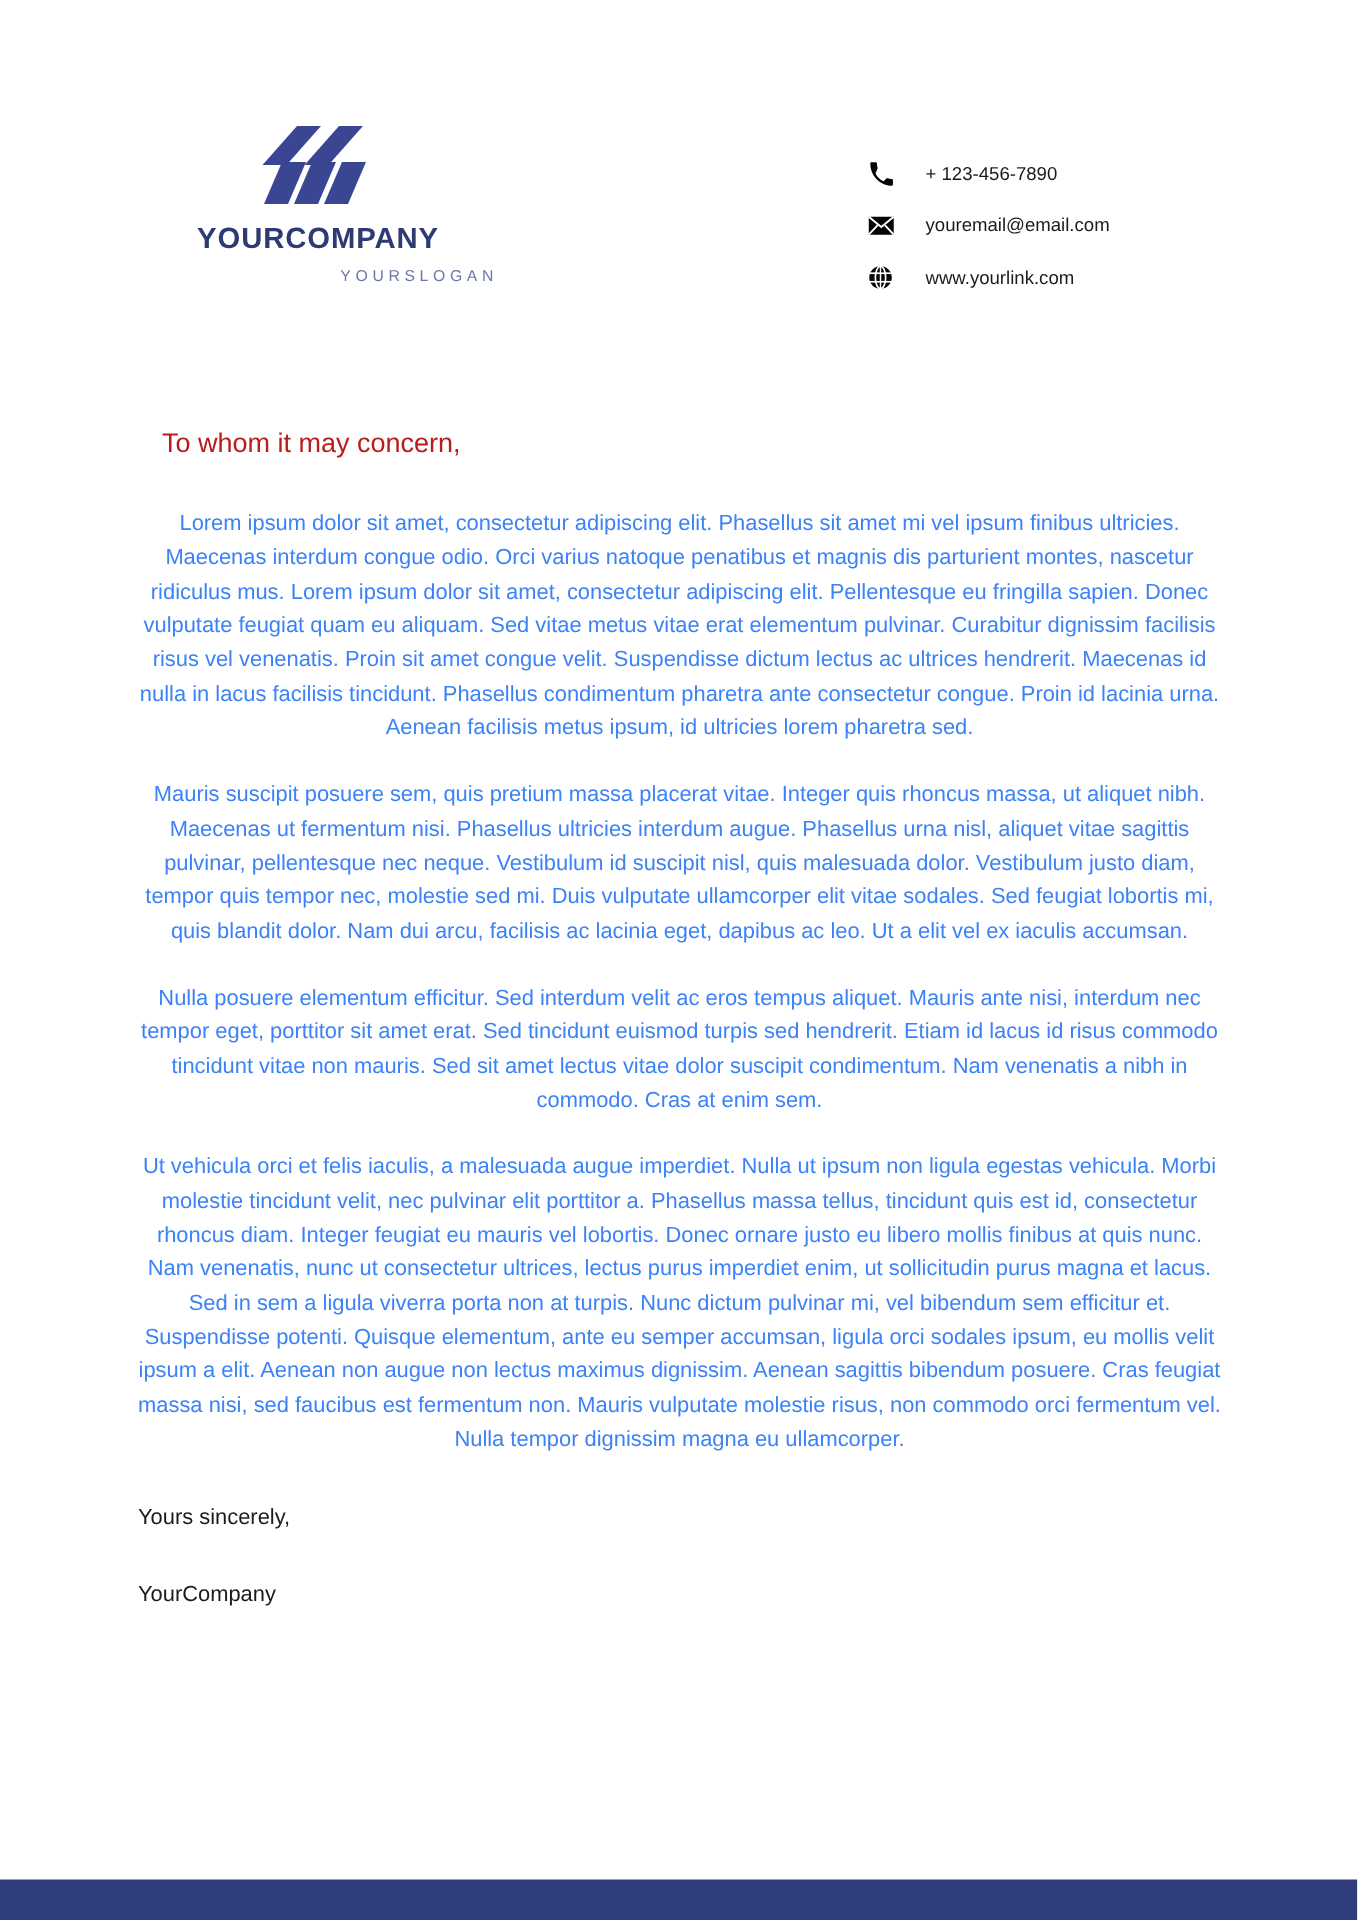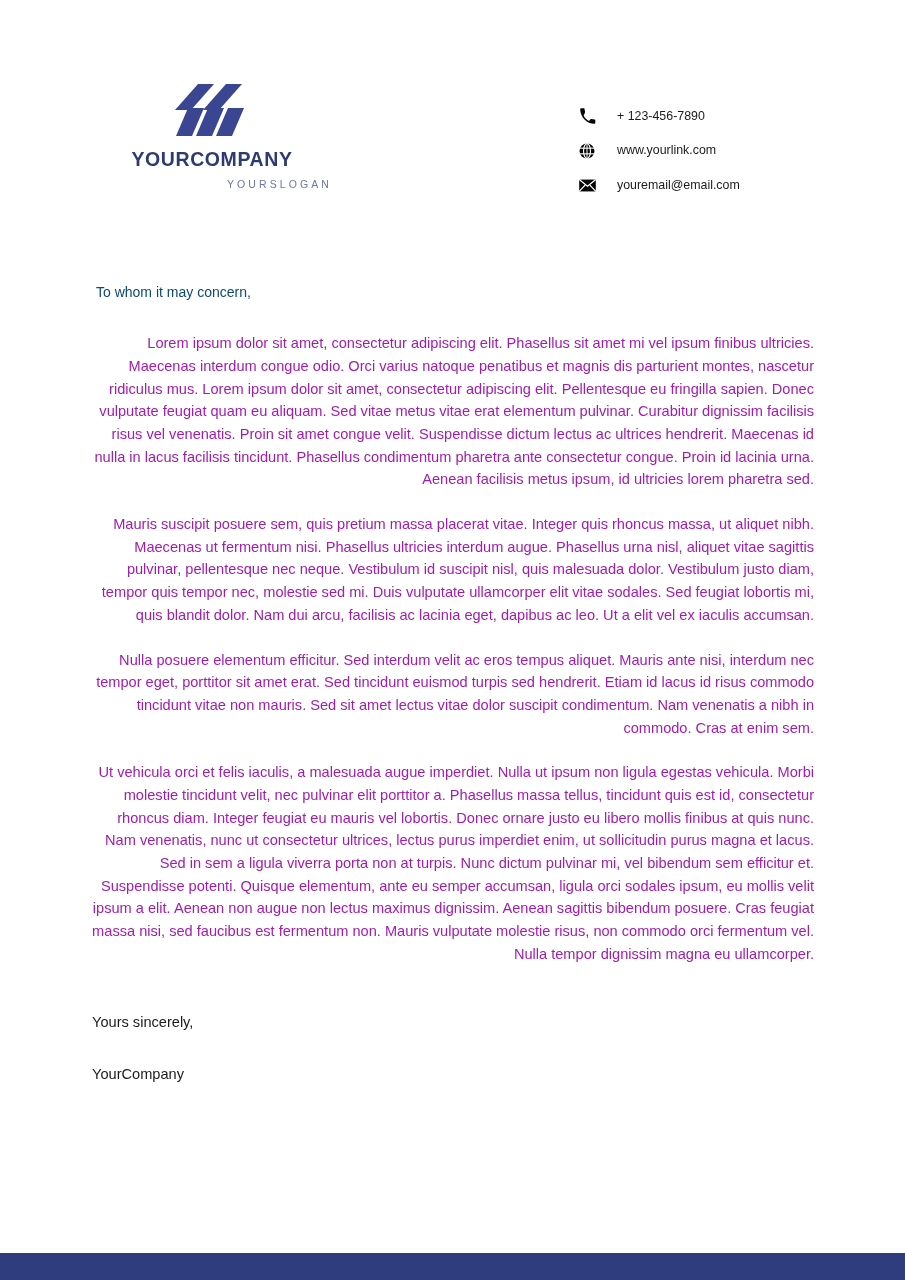--- a/index.html
+++ b/index.html
@@ -94,37 +94,37 @@
   }
 
   
   .letter {
     position: absolute;
     left: 92px;
     top: 282px;
     width: 722px;
   }
   .salutation {
-    font-size: 14px;
-    color: #0c4a6e;
+    font-size: 18px;
+    color: #b91c1c;
     line-height: 1.52;
-    margin: 0 0 29px 4px;
+    margin: 0 0 29px 16px;
   }
   .para {
     font-size: 14.6px;
-    color: #a21caf;
+    color: #3b82f6;
     line-height: 1.555;
     margin: 0 0 22px 0;
-    text-align: right;
+    text-align: center;
   }
   .closing {
     font-size: 14.6px;
     color: #1b1b1b;
     line-height: 1.52;
-    margin: 46px 0 0 0;
+    margin: 29px 0 0 0;
   }
   .signature {
     font-size: 14.6px;
     color: #1b1b1b;
     line-height: 1.52;
     margin: 29px 0 0 0;
   }
 
   
   .footer-bar {
@@ -162,46 +162,46 @@
 
     <div class="contact-list">
 
       <div class="contact-row">
         <span class="contact-icon">
           <svg width="17" height="17" viewBox="0 0 24 24" fill="currentColor">
             <path d="M6.6 10.8c1.6 3.2 4.3 5.8 7.5 7.4l2.5-2.5c.3-.3.8-.4 1.2-.3 1.3.4 2.7.7 4.1.7.6 0 1.1.5 1.1 1.1v4c0 .6-.5 1.1-1.1 1.1C11.1 22.3 1.7 12.9 1.7 1.3 1.7.7 2.2.2 2.8.2h4c.6 0 1.1.5 1.1 1.1 0 1.4.2 2.8.7 4.1.1.4 0 .9-.3 1.2L6.6 10.8z"></path>
           </svg>
         </span>
         <span class="contact-text">+ 123-456-7890</span>
+      </div>
+
+      <div class="contact-row">
+        <span class="contact-icon">
+          <svg width="19" height="19" viewBox="0 0 24 24" fill="currentColor">
+            <path d="M1.5 4.5h21v15h-21z" fill="currentColor"></path>
+            <path d="M1.5 4.5L12 13 22.5 4.5" fill="none" stroke="#ffffff" stroke-width="1.6"></path>
+            <path d="M1.5 19.5L9 11.5M22.5 19.5L15 11.5" fill="none" stroke="#ffffff" stroke-width="1.6"></path>
+          </svg>
+        </span>
+        <span class="contact-text">youremail@email.com</span>
       </div>
 
       <div class="contact-row">
         <span class="contact-icon">
           <svg width="18" height="18" viewBox="0 0 24 24" fill="none" stroke="currentColor" stroke-width="1.7">
             <circle cx="12" cy="12" r="10" fill="currentColor" stroke="none"></circle>
             <ellipse cx="12" cy="12" rx="4.6" ry="10" fill="none" stroke="#ffffff" stroke-width="1.5"></ellipse>
             <line x1="2" y1="8.2" x2="22" y2="8.2" stroke="#ffffff" stroke-width="1.5"></line>
             <line x1="2" y1="15.8" x2="22" y2="15.8" stroke="#ffffff" stroke-width="1.5"></line>
             <line x1="12" y1="2" x2="12" y2="22" stroke="#ffffff" stroke-width="1.3"></line>
           </svg>
         </span>
         <span class="contact-text">www.yourlink.com</span>
       </div>
 
-      <div class="contact-row">
-        <span class="contact-icon">
-          <svg width="19" height="19" viewBox="0 0 24 24" fill="currentColor">
-            <path d="M1.5 4.5h21v15h-21z" fill="currentColor"></path>
-            <path d="M1.5 4.5L12 13 22.5 4.5" fill="none" stroke="#ffffff" stroke-width="1.6"></path>
-            <path d="M1.5 19.5L9 11.5M22.5 19.5L15 11.5" fill="none" stroke="#ffffff" stroke-width="1.6"></path>
-          </svg>
-        </span>
-        <span class="contact-text">youremail@email.com</span>
-      </div>
-
 
     </div>
   </div>
 
   <div class="letter">
     <p class="salutation">To whom it may concern,</p>
     <p class="para">Lorem ipsum dolor sit amet, consectetur adipiscing elit. Phasellus sit amet mi vel ipsum finibus ultricies. Maecenas interdum congue odio. Orci varius natoque penatibus et magnis dis parturient montes, nascetur ridiculus mus. Lorem ipsum dolor sit amet, consectetur adipiscing elit. Pellentesque eu fringilla sapien. Donec vulputate feugiat quam eu aliquam. Sed vitae metus vitae erat elementum pulvinar. Curabitur dignissim facilisis risus vel venenatis. Proin sit amet congue velit. Suspendisse dictum lectus ac ultrices hendrerit. Maecenas id nulla in lacus facilisis tincidunt. Phasellus condimentum pharetra ante consectetur congue. Proin id lacinia urna. Aenean facilisis metus ipsum, id ultricies lorem pharetra sed.</p>
     <p class="para">Mauris suscipit posuere sem, quis pretium massa placerat vitae. Integer quis rhoncus massa, ut aliquet nibh. Maecenas ut fermentum nisi. Phasellus ultricies interdum augue. Phasellus urna nisl, aliquet vitae sagittis pulvinar, pellentesque nec neque. Vestibulum id suscipit nisl, quis malesuada dolor. Vestibulum justo diam, tempor quis tempor nec, molestie sed mi. Duis vulputate ullamcorper elit vitae sodales. Sed feugiat lobortis mi, quis blandit dolor. Nam dui arcu, facilisis ac lacinia eget, dapibus ac leo. Ut a elit vel ex iaculis accumsan.</p>
     <p class="para">Nulla posuere elementum efficitur. Sed interdum velit ac eros tempus aliquet. Mauris ante nisi, interdum nec tempor eget, porttitor sit amet erat. Sed tincidunt euismod turpis sed hendrerit. Etiam id lacus id risus commodo tincidunt vitae non mauris. Sed sit amet lectus vitae dolor suscipit condimentum. Nam venenatis a nibh in commodo. Cras at enim sem.</p>
     <p class="para">Ut vehicula orci et felis iaculis, a malesuada augue imperdiet. Nulla ut ipsum non ligula egestas vehicula. Morbi molestie tincidunt velit, nec pulvinar elit porttitor a. Phasellus massa tellus, tincidunt quis est id, consectetur rhoncus diam. Integer feugiat eu mauris vel lobortis. Donec ornare justo eu libero mollis finibus at quis nunc. Nam venenatis, nunc ut consectetur ultrices, lectus purus imperdiet enim, ut sollicitudin purus magna et lacus. Sed in sem a ligula viverra porta non at turpis. Nunc dictum pulvinar mi, vel bibendum sem efficitur et. Suspendisse potenti. Quisque elementum, ante eu semper accumsan, ligula orci sodales ipsum, eu mollis velit ipsum a elit. Aenean non augue non lectus maximus dignissim. Aenean sagittis bibendum posuere. Cras feugiat massa nisi, sed faucibus est fermentum non. Mauris vulputate molestie risus, non commodo orci fermentum vel. Nulla tempor dignissim magna eu ullamcorper.</p>

